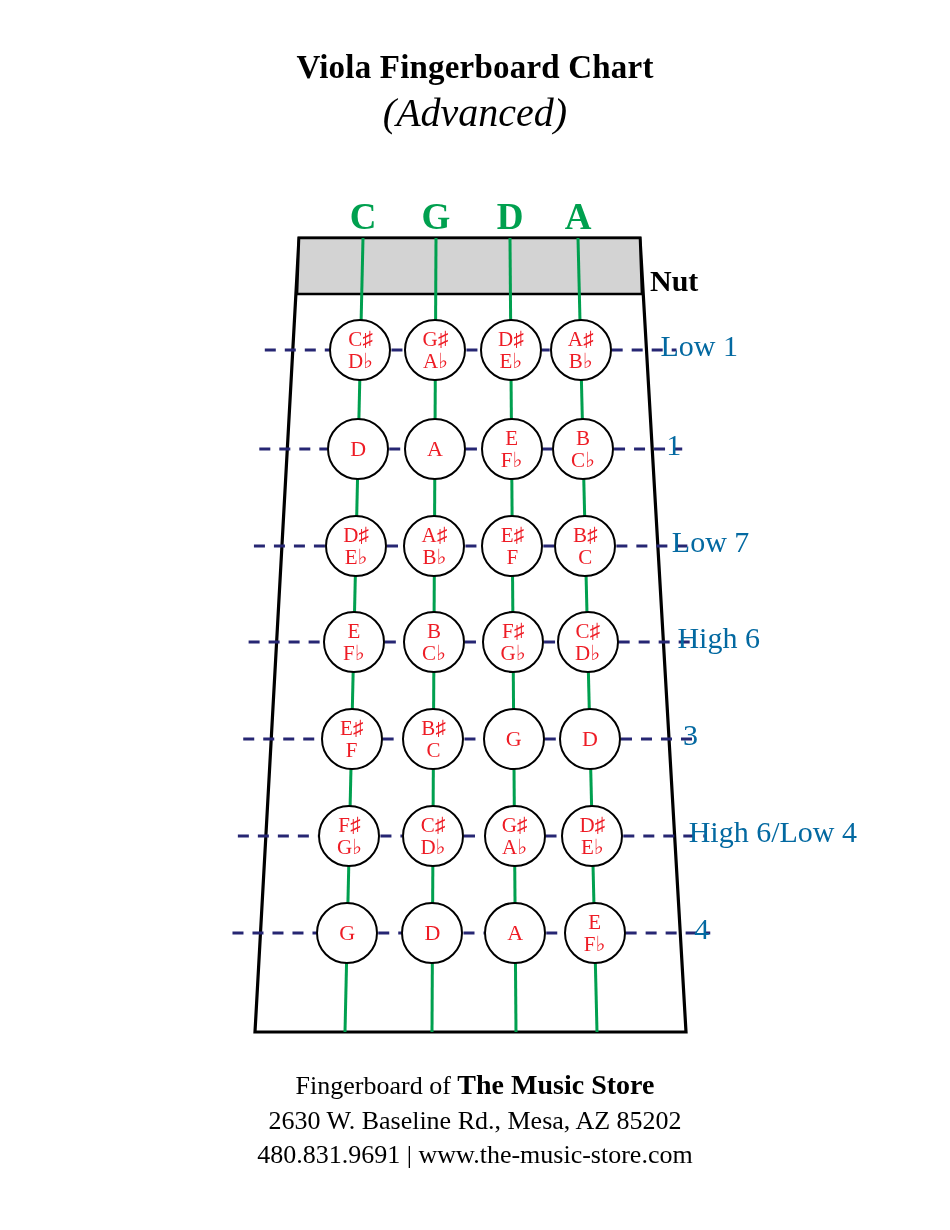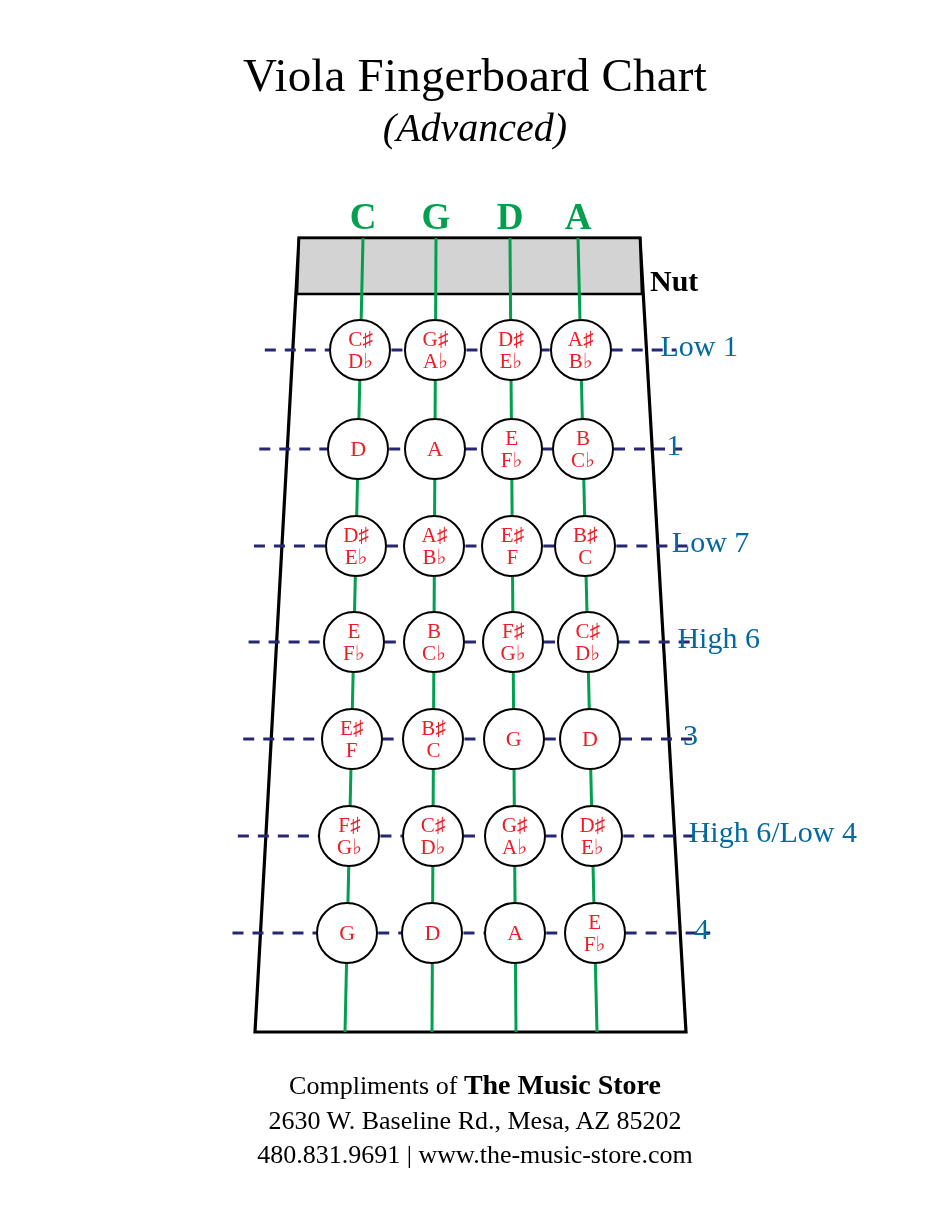--- a/index.html
+++ b/index.html
@@ -18,22 +18,22 @@
 
   
   #title-block {
     position: absolute;
     top: 50px;
     left: 0;
     width: 950px;
     text-align: center;
   }
   #main-title {
-    font-size: 47px;
-    font-weight: normal;
+    font-size: 33px;
+    font-weight: bold;
     line-height: 1.08;
     letter-spacing: 0.2px;
   }
   #subtitle {
     font-size: 40px;
     font-style: italic;
     line-height: 1.15;
     margin-top: 4px;
   }
 
@@ -308,18 +308,18 @@
       <div class="pos-label" style="left: 683.025px; top: 720px;">3</div>
       <div class="pos-label" style="left: 688.645px; top: 817px;">High 6/Low 4</div>
       <div class="pos-label" style="left: 694.264px; top: 914px;">4</div>
     </div>
 
   <div class="pos-label nut-label" id="nut-text" style="left:650px; top:266px;">Nut</div>
 </div>
 
 <div id="footer">
   <div class="f-line">
-    <span>Compliments of</span>
+    <span>Fingerboard of</span>
     <span id="store-name">The Music Store</span>
   </div>
   <div class="f-line">2630 W. Baseline Rd., Mesa, AZ 85202</div>
   <div class="f-line">480.831.9691 | www.the-music-store.com</div>
 </div>
 
 </body></html>

